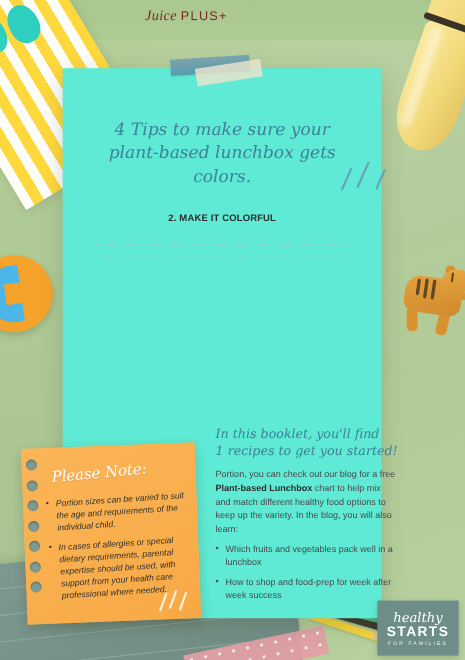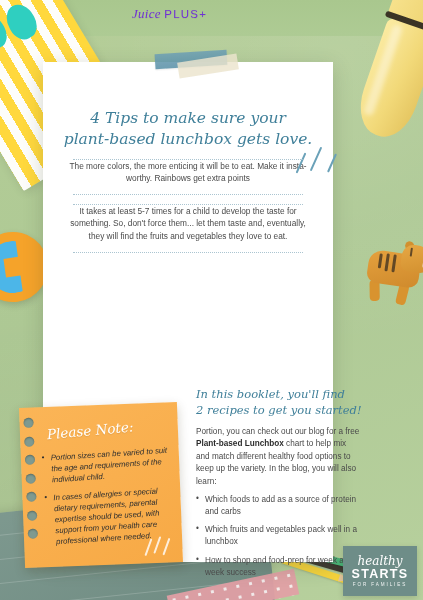--- a/index.html
+++ b/index.html
@@ -12,21 +12,21 @@
   
   #bg-surface{position:absolute;inset:0;background:linear-gradient(160deg,#b4cd96 0%,#aec995 45%,#b7d09d 100%);}
   #bg-surface .wash{position:absolute;inset:0;background:
       radial-gradient(120% 80% at 80% 10%, rgba(255,255,255,.10), rgba(0,0,0,0) 60%),
       radial-gradient(100% 70% at 10% 90%, rgba(0,0,0,.05), rgba(0,0,0,0) 60%);}
 
   
   #brand-band{position:absolute;left:0;top:0;width:423px;height:36px;
     background:linear-gradient(180deg,#a9c78e,#aecb94);}
   #brand-logo{position:absolute;left:0;top:6px;width:339px;text-align:center;
-    color:#6d28d9;font-size:13px;letter-spacing:.3px;
+    color:#7f1d1d;font-size:13px;letter-spacing:.3px;
     font-family:"Liberation Serif", serif;font-style:italic;opacity:.95;
     text-shadow:0 1px 1px rgba(0,0,0,.06);}
   #brand-logo .plus{font-family:"Liberation Sans", sans-serif;font-style:normal;
     font-weight:400;letter-spacing:1.2px;font-size:11.5px;}
 
   
   .prop{position:absolute;}
 
   
   #napkin{left:-32px;top:-10px;width:132px;height:180px;transform:rotate(-31deg);
@@ -83,22 +83,22 @@
      box-shadow:0 1px 2px rgba(0,0,0,.14);}
   .pencil .tip{position:absolute;right:-11px;top:-1px;width:0;height:0;
      border-top:4.5px solid transparent;border-bottom:4.5px solid transparent;border-left:11px solid #e4c79c;}
   .pencil .lead{position:absolute;right:-11px;top:1.5px;width:0;height:0;
      border-top:2px solid transparent;border-bottom:2px solid transparent;border-left:5px solid #3c3228;}
   #pencil-yellow{left:282px;top:556px;width:86px;background:#f5d33c;transform:rotate(18deg);}
   #pencil-dark{left:292px;top:551px;width:84px;background:#3e3930;transform:rotate(16deg);}
   #pencil-green{left:306px;top:550px;width:76px;background:#4ab477;transform:rotate(14deg);}
 
   
-  #content-card{position:absolute;left:43px;top:62px;width:290px;height:500px;
-     background:#ffffff;box-shadow:0 5px 18px rgba(60,70,50,.22);}
+  #content-card{position:absolute;left:57px;top:62px;width:290px;height:500px;
+     background:#5eead4;box-shadow:0 5px 18px rgba(60,70,50,.22);}
   #card-tape{position:absolute;left:155px;top:52px;width:72px;height:15px;transform:rotate(-3.5deg);
      background:linear-gradient(180deg,#6fa0b4,#5b91a8);opacity:.88;
      box-shadow:0 1px 2px rgba(0,0,0,.10);}
   #card-tape-2{position:absolute;left:178px;top:58px;width:60px;height:16px;transform:rotate(-9deg);
      background:rgba(236,228,205,.82);}
 
   
   #headline{margin:46px 20px 0;text-align:center;color:#3f7f99;
      font-family:"DejaVu Serif", serif;font-style:italic;line-height:1.34;font-size:15.5px;}
   #headline .l1{display:block;}
@@ -218,51 +218,49 @@
 <div id="content-card">
 
   <div id="doodle">
     <i style="left:2px;top:12px;height:22px;transform:rotate(24deg);"></i>
     <i style="left:17px;top:6px;height:26px;transform:rotate(24deg);"></i>
     <i style="left:33px;top:13px;height:20px;transform:rotate(24deg);"></i>
   </div>
 
   <div id="headline">
     <span class="l1">4 Tips to make sure your</span>
-    <span class="l2">plant-based lunchbox gets love.</span>
+    <span class="l2">plant-based lunchbox gets colors.</span>
   </div>
 
   <div class="divider"></div>
 
   <div class="tip">
-    <p class="tip-body">The more colors, the more enticing it will be to eat. Make it insta-worthy. Rainbows get extra points</p>
+    <div class="tip-title">2. MAKE IT COLORFUL</div>
   </div>
   <div class="divider"></div>
 
   <div class="divider"></div>
 
   <div class="tip">
-    <p class="tip-body">It takes at least 5-7 times for a child to develop the taste for something. So, don't force them... let them taste and, eventually, they will find the fruits and vegetables they love to eat.</p>
   </div>
   <div class="divider"></div>
 </div>
 
 <div id="card-tape"></div>
 <div id="card-tape-2"></div>
 
 <div id="booklet">
   <div id="booklet-head">
     <span>In this booklet, you'll find</span><br>
-    <span>2 recipes to get you started!</span>
+    <span>1 recipes to get you started!</span>
   </div>
   <p id="booklet-intro">
     <span>Portion, you can check out our blog for a free </span><b>Plant-based Lunchbox</b><span> chart to help mix and match different healthy food options to keep up the variety. In the blog, you will also learn:</span>
   </p>
   <ul id="booklet-list">
-    <li>Which foods to add as a source of protein and carbs</li>
     <li>Which fruits and vegetables pack well in a lunchbox</li>
     <li>How to shop and food-prep for week after week success</li>
   </ul>
 </div>
 
 <div id="note">
   <div class="holes">
     <span></span>
       <span></span>
       <span></span>

